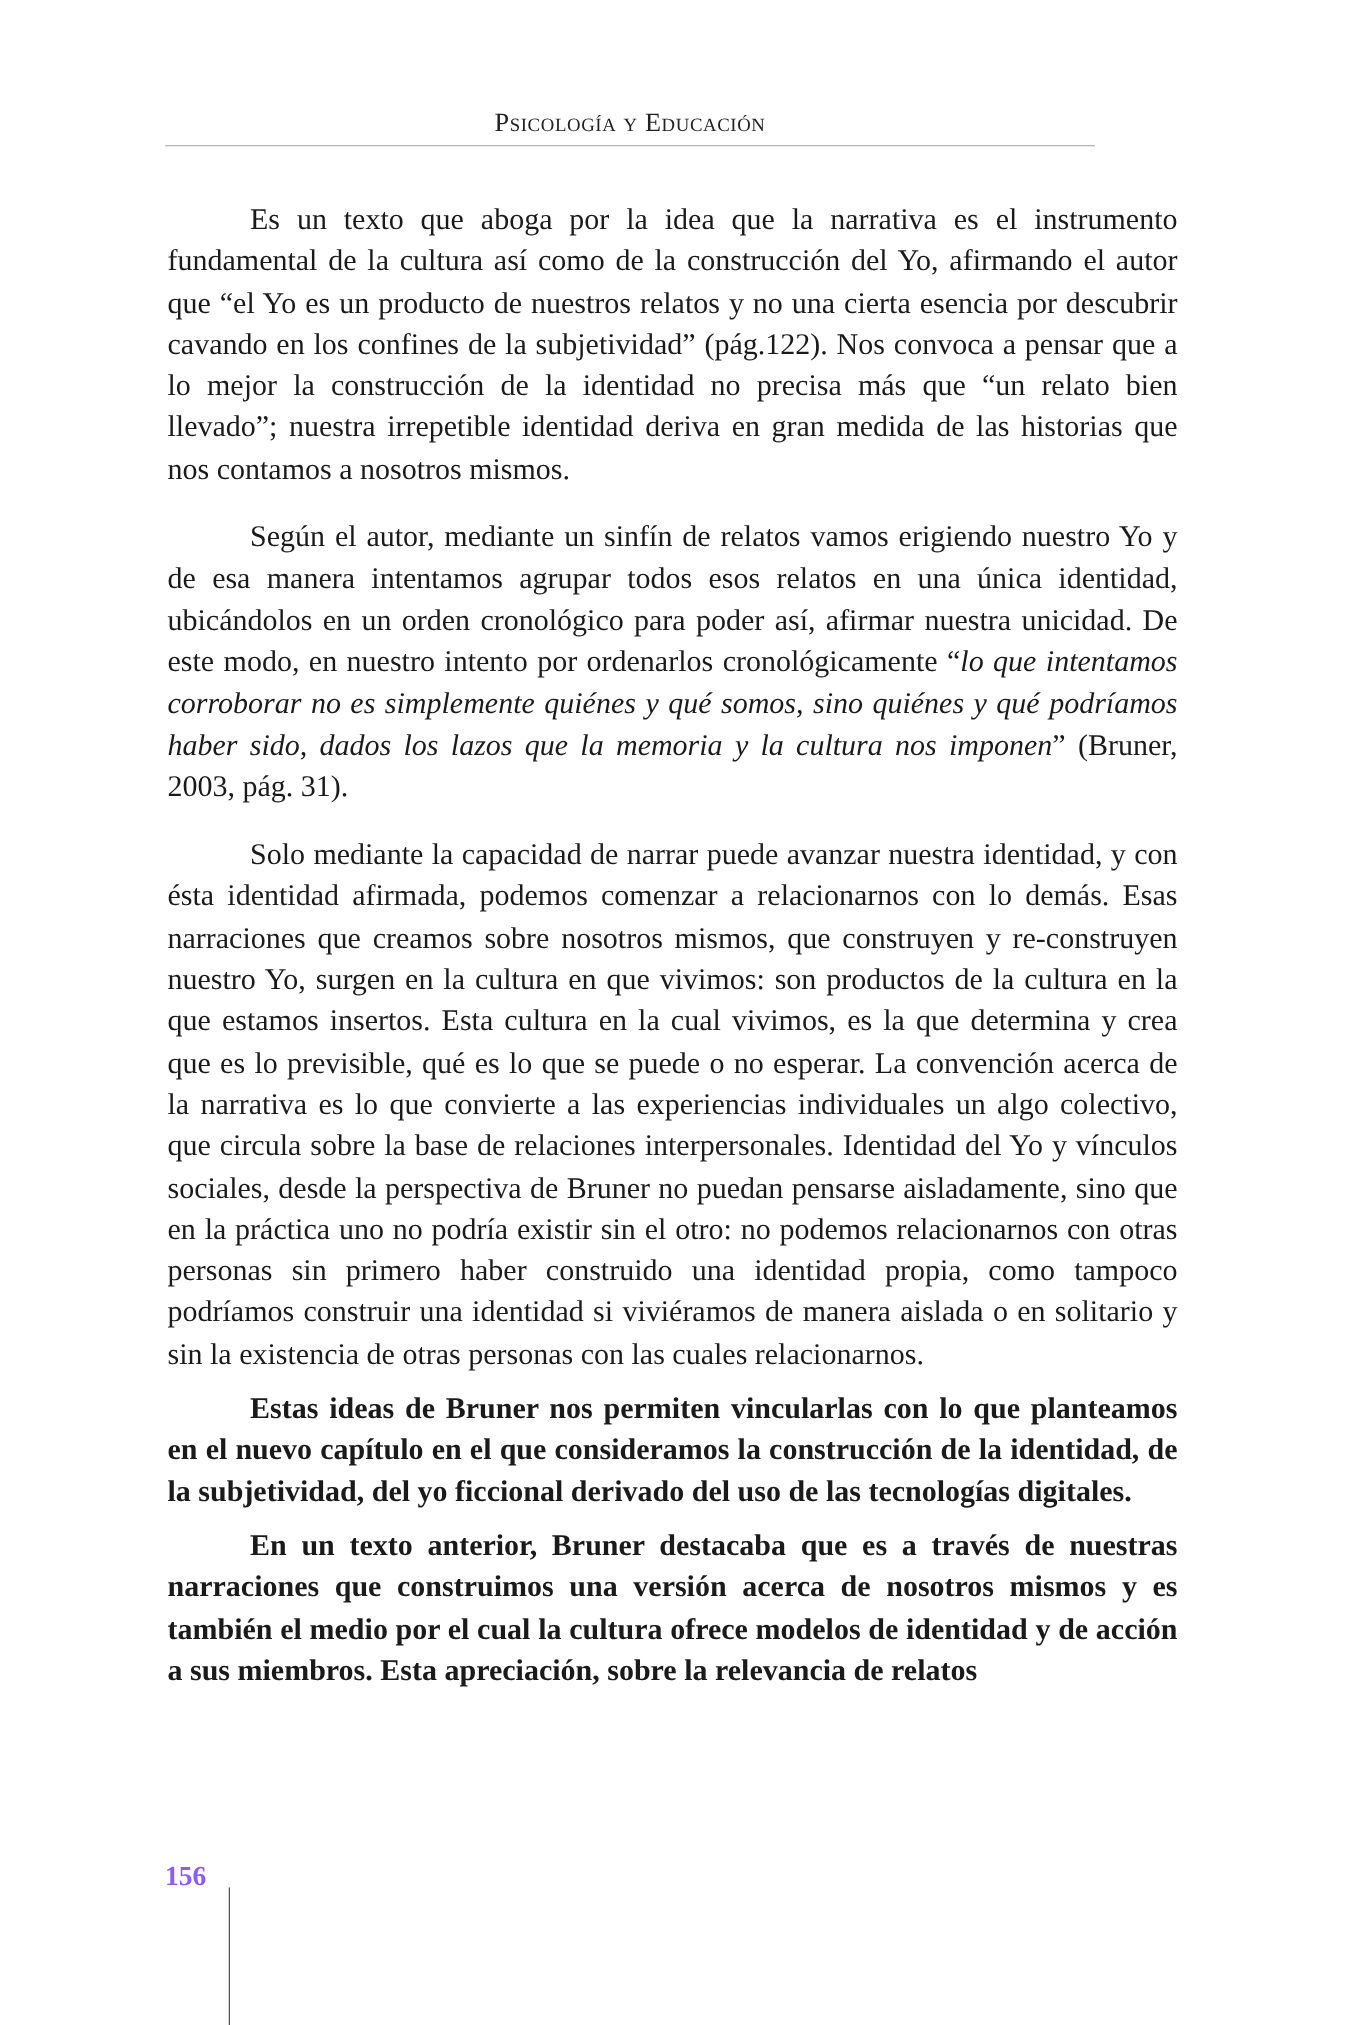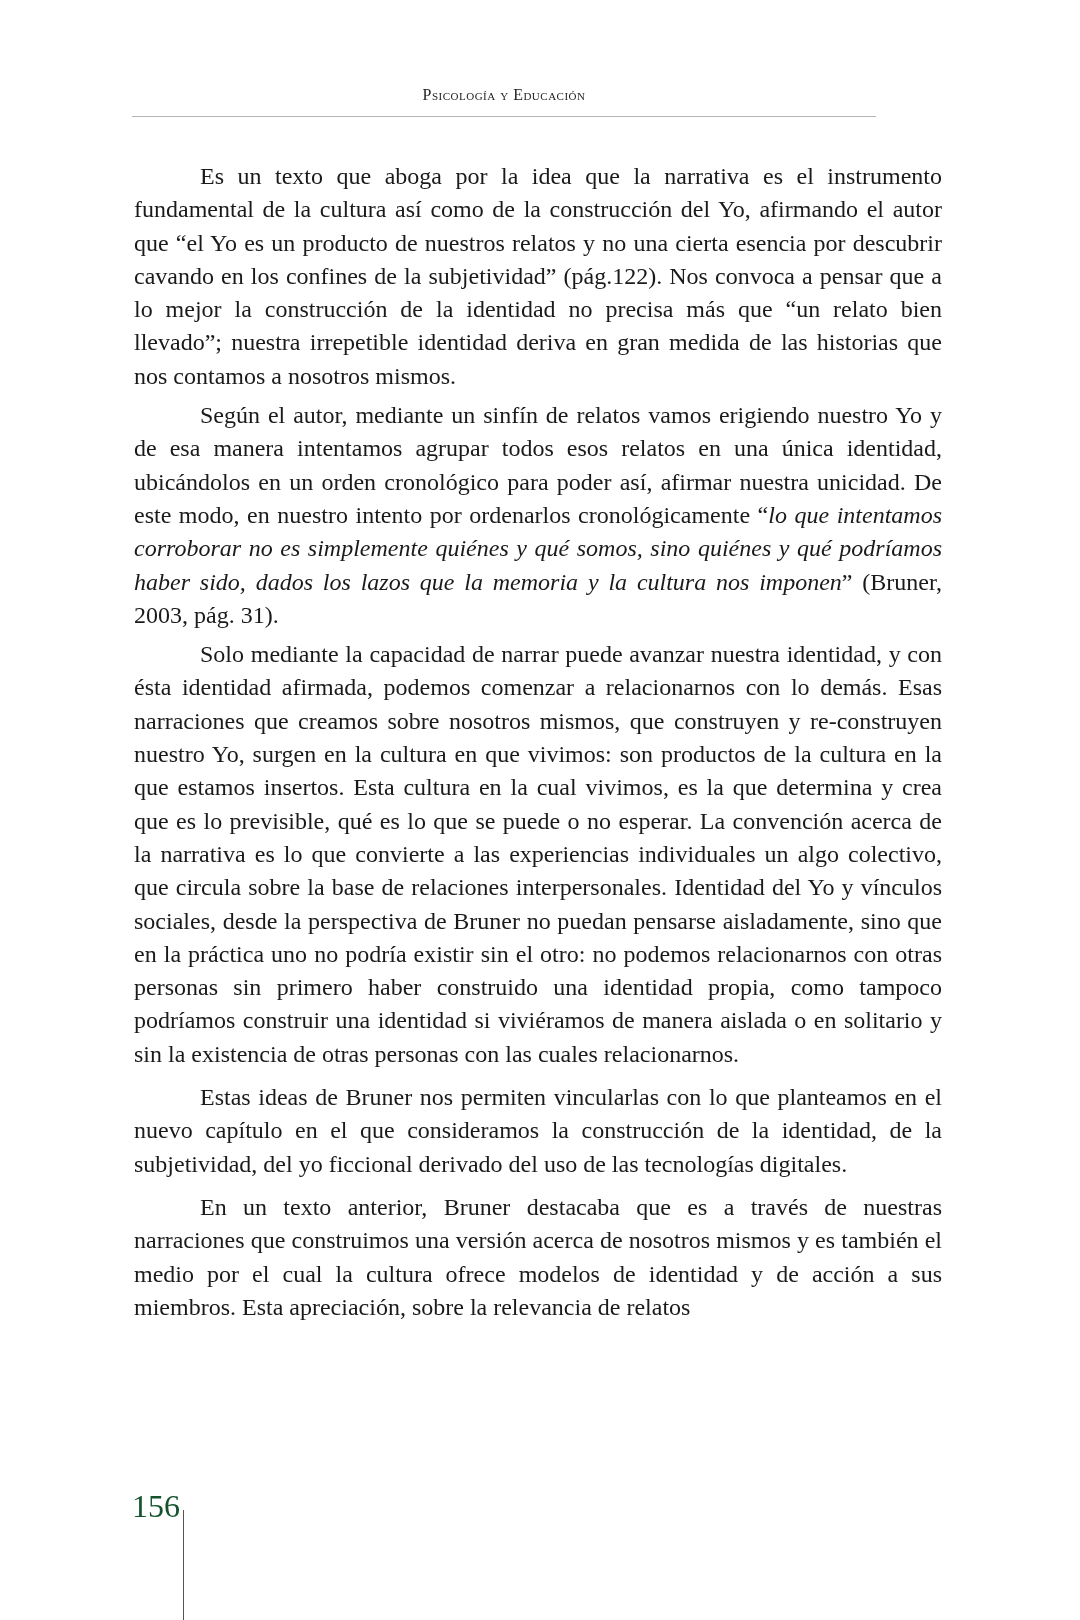--- a/index.html
+++ b/index.html
@@ -14,21 +14,21 @@
       overflow: hidden;
       font-family: "Liberation Serif", "DejaVu Serif", serif;
       color: #1a1a1a;
     }
     .running-header {
       position: absolute;
       left: 132px;
       top: 86px;
       width: 744px;
       text-align: center;
-      font-size: 16px;
+      font-size: 21px;
       letter-spacing: 0.5px;
       font-variant: small-caps;
       color: #222;
     }
     .header-rule {
       position: absolute;
       left: 132px;
       top: 116px;
       width: 744px;
       height: 0;
@@ -41,34 +41,36 @@
       width: 808px;
       font-size: 24px;
       line-height: 33.3px;
       text-align: justify;
     }
     .body-text p {
       margin: 0;
       text-indent: 66px;
     }
     .body-text p.spaced {
-      margin-top: 6px;
+      margin-top: 21px;
     }
     .body-text p.spaced-lg {
       margin-top: 10px;
+      font-weight: bold;
     }
     .body-text em {
       font-style: italic;
     }
     .page-number {
       position: absolute;
       left: 132px;
       top: 1488px;
-      font-size: 32px;
-      color: #14532d;
+      font-size: 22px;
+      color: #8b5cf6;
+      font-weight: bold;
     }
     .margin-rule {
       position: absolute;
       left: 183px;
       top: 1510px;
       width: 0;
       height: 110px;
       border-left: 1.5px solid #555;
     }
   </style>

